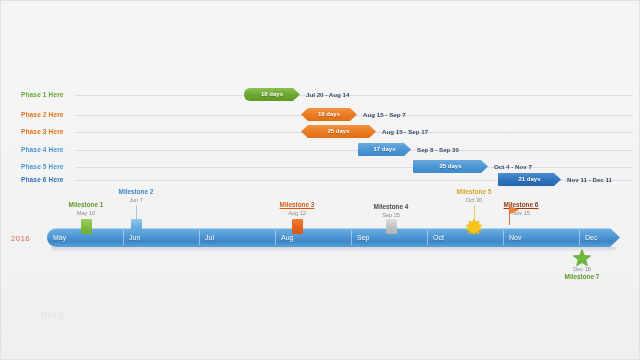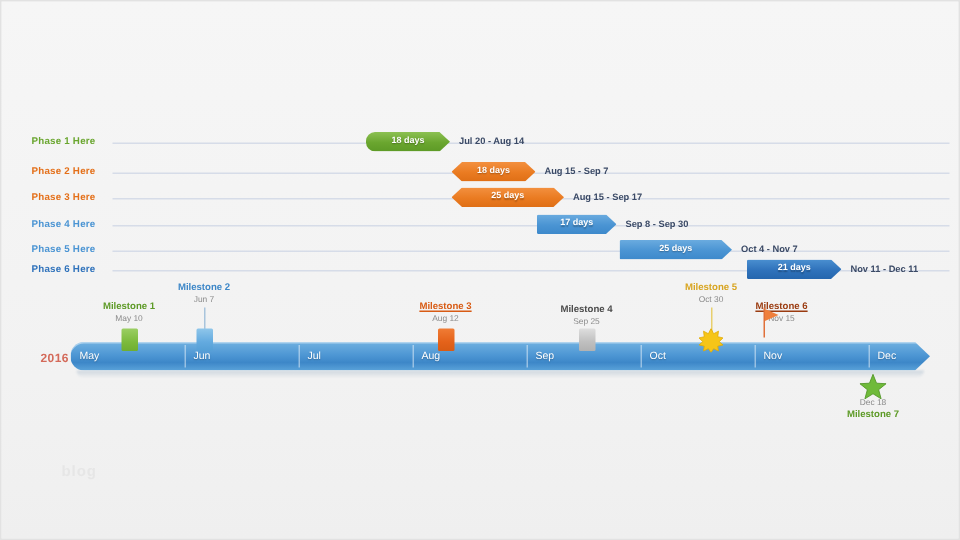--- a/index.html
+++ b/index.html
@@ -75,22 +75,22 @@
     top: 0; height: 13px; line-height: 13px;
     font-size: 6.2px;
     font-weight: bold;
     white-space: nowrap;
   }
 
   
   #axis-wrap { position: absolute; left: 0; top: 225px; width: 640px; height: 30px; }
   #year {
     position: absolute;
-    left: 26px; top: 8px;
-    font-size: 8px; font-weight: bold;
+    left: 10px; top: 8px;
+    font-size: 8px; font-weight: normal;
     color: #d46a5a;
     letter-spacing: .3px;
   }
   #axis {
     position: absolute;
     left: 46px; top: 2px;
     width: 573px; height: 19px;
     background: linear-gradient(180deg,#6fb0e0 0%,#4e97d4 45%,#3d87c8 72%,#5aa2d9 100%);
     border-radius: 9px 2px 2px 9px;
     clip-path: polygon(0 0, calc(100% - 10px) 0, 100% 50%, calc(100% - 10px) 100%, 0 100%);

